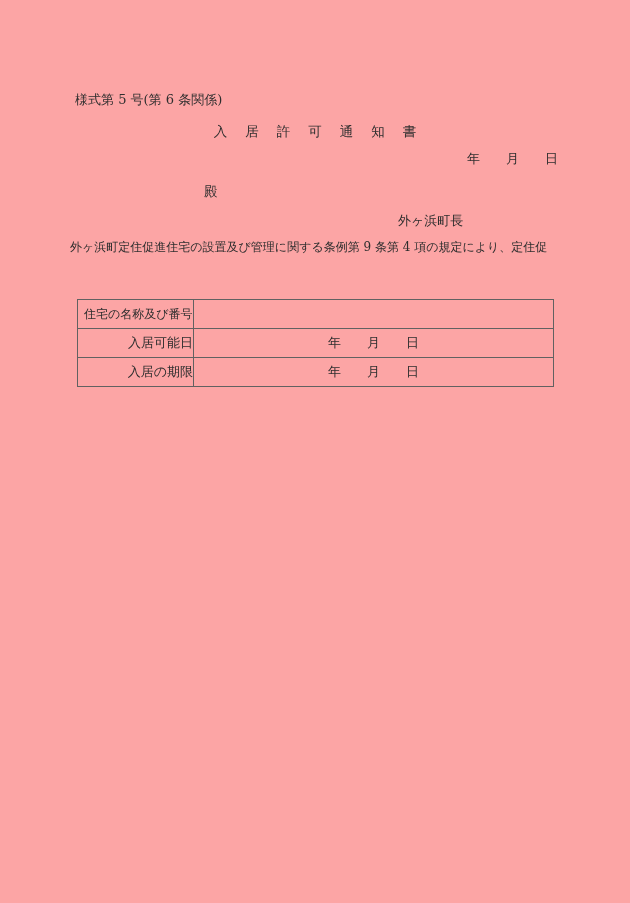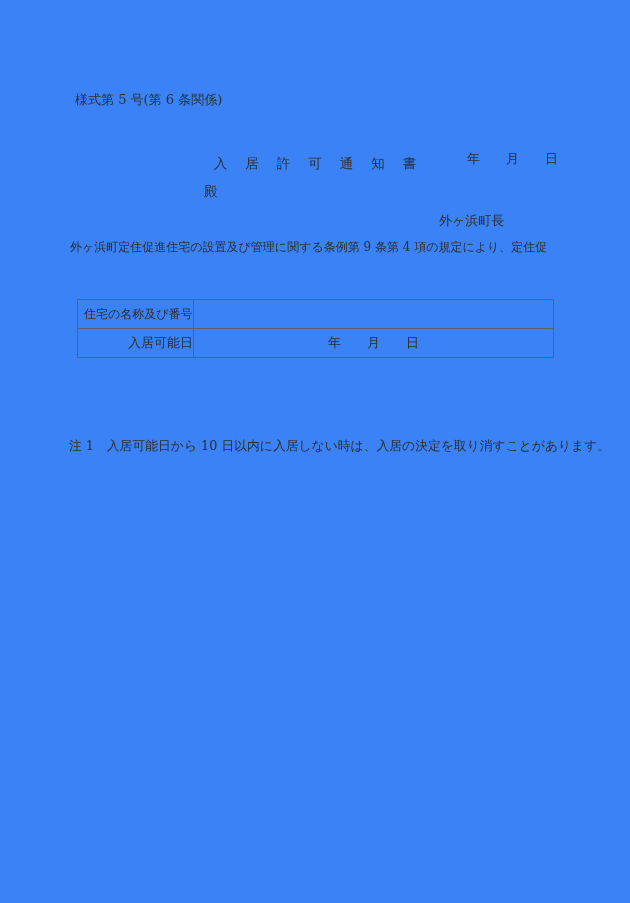--- a/index.html
+++ b/index.html
@@ -4,54 +4,52 @@
 <style>
   html, body {
     margin: 0;
     padding: 0;
     background: #fdfdfd;
   }
   .page {
     position: relative;
     width: 630px;
     height: 903px;
-    background: #3b82f6;
+    background: #fca5a5;
     font-family: "DejaVu Serif", "Liberation Serif", serif;
     color: #2e2e2e;
     overflow: hidden;
   }
   .abs { position: absolute; }
   .form-number {
     left: 75px; top: 91px;
     font-size: 13px;
     white-space: nowrap;
   }
   .doc-title {
     left: 0; right: 0; top: 123px;
     text-align: center;
     font-size: 13.5px;
     letter-spacing: 18px;
     text-indent: 18px;
     white-space: nowrap;
-    margin-top: 32px;
   }
   .issue-date {
     left: 467px; top: 150px;
     font-size: 13px;
     white-space: nowrap;
   }
   .addressee {
     left: 204px; top: 183px;
     font-size: 13.5px;
   }
   .sender {
     left: 398px; top: 212px;
     font-size: 13px;
     white-space: nowrap;
-    margin-left: 41px;
   }
   .body-par {
     left: 48px; top: 237px;
     width: 520px;
     font-size: 12px;
     line-height: 20px;
   }
   .body-line { white-space: nowrap; }
   .body-line.indent { text-indent: 22px; }
   .info-table {
@@ -112,20 +110,23 @@
     </colgroup>
     <tbody>
         <tr>
       <th class="tight">住宅の名称及び番号</th>
       <td></td>
     </tr>
     <tr>
       <th>入居可能日</th>
       <td>年　　月　　日</td>
     </tr>
+    <tr>
+      <th>入居の期限</th>
+      <td>年　　月　　日</td>
+    </tr>
   </tbody>
     </table>
 
   <div class="abs notes">
-    <div class="note-line">注 1　入居可能日から 10 日以内に入居しない時は、入居の決定を取り消すことがあります。</div>
   </div>
 
 </div>
 
 </body></html>

